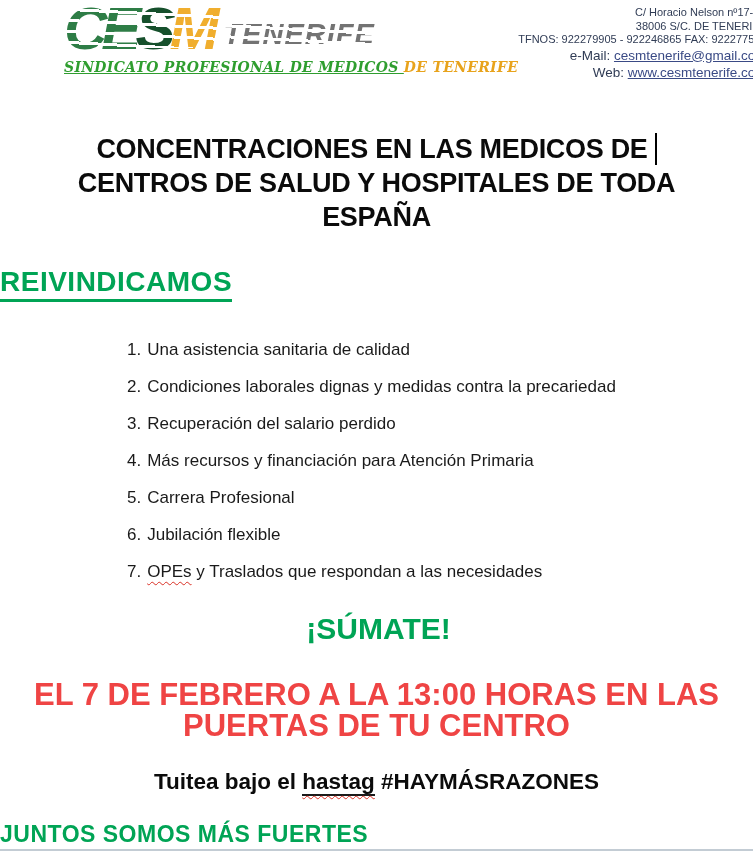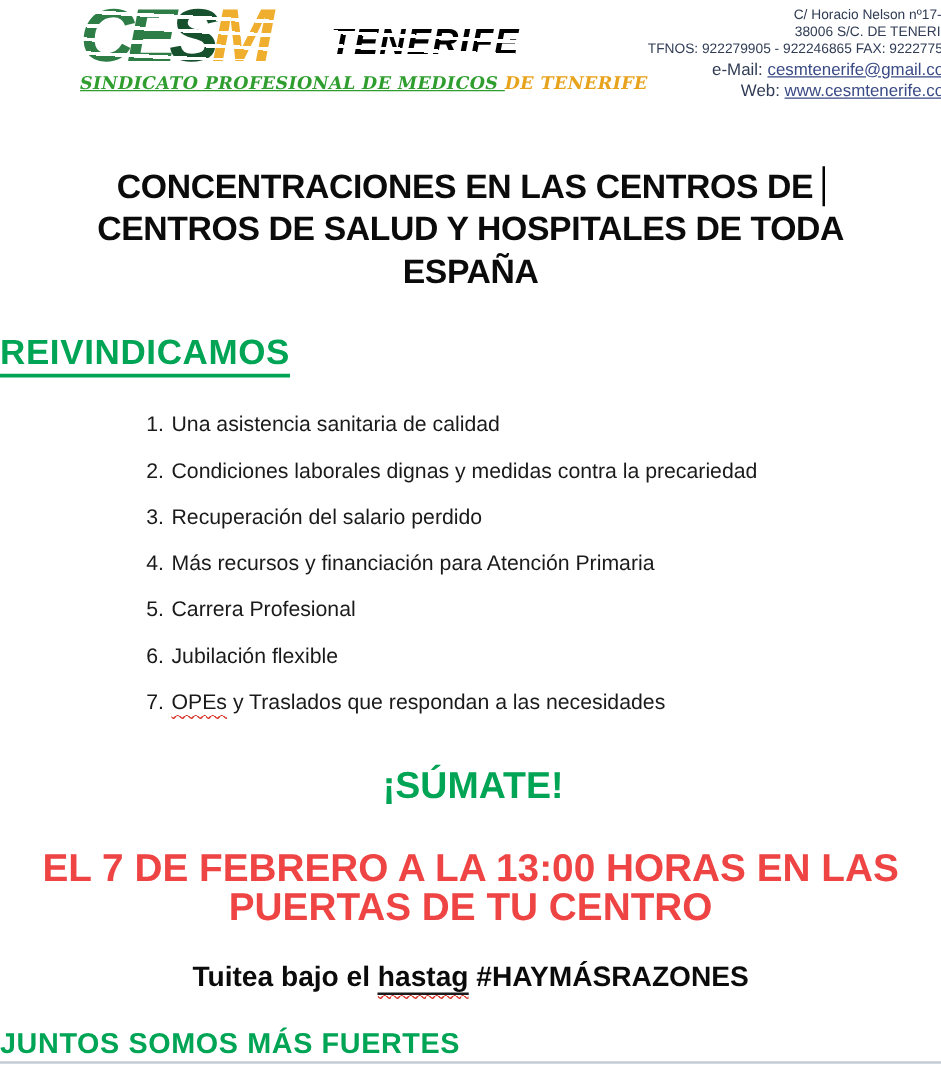--- a/index.html
+++ b/index.html
@@ -30,25 +30,24 @@
     position: relative;
     padding-right: 10px;
   }
   .lc, .le { color: #2e7d46; }
   .ls { color: #16502c; }
   .lm { color: #f0ae2e; }
   .logo-tenerife {
     font-style: italic;
     font-weight: bold;
     font-size: 29px;
-    color: #000000;
+    color: #737373;
     letter-spacing: 1px;
     padding-bottom: 5px;
     position: relative;
-    margin-left: 41px;
   }
   .striped::after {
     content: "";
     position: absolute;
     left: 0; right: 0; top: 6px; bottom: 8px;
     background: repeating-linear-gradient(183deg, rgba(255,255,255,0) 0 8px, #ffffff 8px 11px);
     pointer-events: none;
   }
   .tagline {
     margin-top: 3px;
@@ -107,21 +106,21 @@
     font-weight: bold;
     font-size: 28px;
     color: #00a455;
     border-bottom: 3px solid #00a455;
     padding-bottom: 1px;
     letter-spacing: 0.5px;
   }
   .claims {
     position: absolute;
     top: 330px; left: 117px; right: 40px;
-    margin: 0; padding: 0;
+    margin: 10px; padding: 0;
     list-style: none;
     font-size: 17px;
     line-height: 20px;
     color: #1a1a1a;
   }
   .claims li { margin-bottom: 17px; }
   .claims .num { margin-right: 6px; }
 
   .wavy {
     text-decoration: underline;
@@ -200,21 +199,21 @@
     <div class="contact">
       <div class="c-line">C/ Horacio Nelson nº17-1º.</div>
       <div class="c-line">38006 S/C. DE TENERIFE</div>
       <div class="c-line">TFNOS: 922279905 - 922246865 FAX: 922277589</div>
       <div class="c-line big"><span>e-Mail:</span> <a class="link">cesmtenerife@gmail.com</a></div>
       <div class="c-line big"><span>Web:</span> <a class="link">www.cesmtenerife.com</a></div>
     </div>
   </div>
 
   <div class="title">
-    <span>CONCENTRACIONES EN LAS CENTROS DE</span><span class="caret"></span><br>
+    <span>CONCENTRACIONES EN LAS MEDICOS DE</span><span class="caret"></span><br>
     <span>CENTROS DE SALUD Y HOSPITALES DE TODA</span><br>
     <span>ESPAÑA</span>
   </div>
 
   <div class="claims-heading-wrap">
     <span class="claims-heading">REIVINDICAMOS</span>
   </div>
 
   <ol class="claims">
     <li><span class="num">1.</span><span>Una asistencia sanitaria de calidad</span></li>

